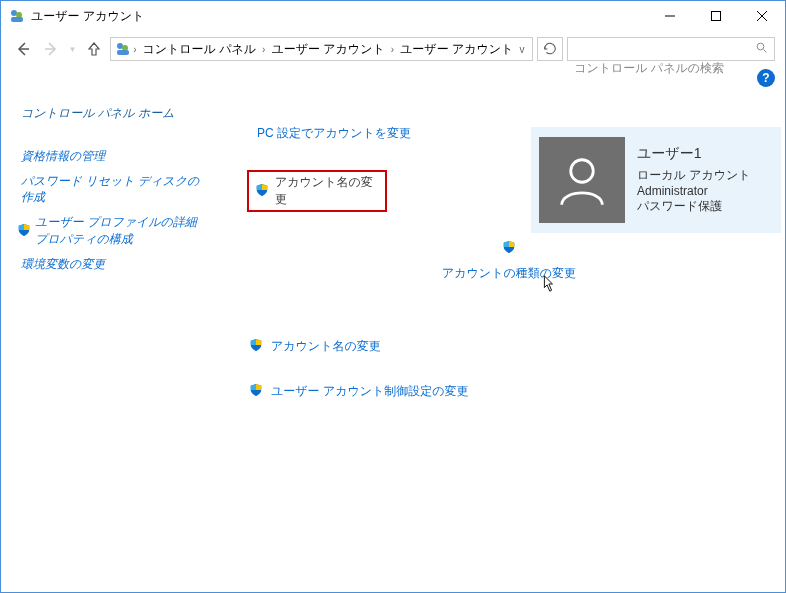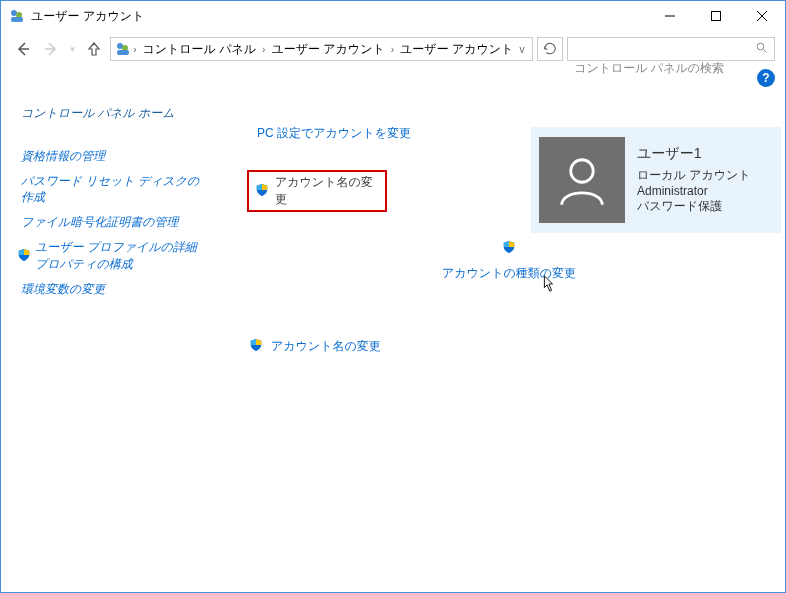--- a/index.html
+++ b/index.html
@@ -124,21 +124,20 @@
 <div class="help-row">
   <div class="help-btn">?</div>
 </div>
 
 <div class="content">
   <div class="sidebar">
     <a href="#" class="home">コントロール パネル ホーム</a>
     <div style="height:10px;"></div>
     <a href="#">資格情報の管理</a>
     <a href="#">パスワード リセット ディスクの作成</a>
-    <a href="#">ファイル暗号化証明書の管理</a>
     <div class="with-shield">
       <span class="shield-icon" style="margin-top:2px;"><svg viewBox="0 0 16 16">
             <path d="M8 1 L14 3 L14 8 C14 12 8 15 8 15 C8 15 2 12 2 8 L2 3 Z" fill="#0b6dd1"></path>
             <path d="M8 1 L14 3 L14 8 L8 8 Z" fill="#f7c600"></path>
             <path d="M8 8 L2 8 L2 3 L8 1 Z" fill="#3aaee6"></path>
           </svg></span>
       <a href="#" style="margin:0;">ユーザー プロファイルの詳細プロパティの構成</a>
     </div>
     <a href="#">環境変数の変更</a>
   </div>
@@ -173,20 +172,28 @@
       <div class="spacer"></div>
 
       <div class="opt" style="margin-left:16px;">
         <span class="shield-icon"><svg viewBox="0 0 16 16">
               <path d="M8 1 L14 3 L14 8 C14 12 8 15 8 15 C8 15 2 12 2 8 L2 3 Z" fill="#0b6dd1"></path>
               <path d="M8 1 L14 3 L14 8 L8 8 Z" fill="#f7c600"></path>
               <path d="M8 8 L2 8 L2 3 L8 1 Z" fill="#3aaee6"></path>
             </svg></span>
         <a href="#">アカウント名の変更</a>
       </div>
+      <div class="opt" style="margin-left:16px;">
+        <span class="shield-icon"><svg viewBox="0 0 16 16">
+              <path d="M8 1 L14 3 L14 8 C14 12 8 15 8 15 C8 15 2 12 2 8 L2 3 Z" fill="#0b6dd1"></path>
+              <path d="M8 1 L14 3 L14 8 L8 8 Z" fill="#f7c600"></path>
+              <path d="M8 8 L2 8 L2 3 L8 1 Z" fill="#3aaee6"></path>
+            </svg></span>
+        <a href="#">ユーザー アカウント制御設定の変更</a>
+      </div>
     </div>
 
     <div class="user-card">
       <div class="avatar">
         <svg width="54" height="54" viewBox="0 0 48 48">
             <circle cx="24" cy="16" r="10" fill="none" stroke="#fff" stroke-width="2.5"></circle>
             <path d="M6 46 C6 32 42 32 42 46" fill="none" stroke="#fff" stroke-width="2.5"></path>
           </svg>
       </div>
       <div class="user-info">

